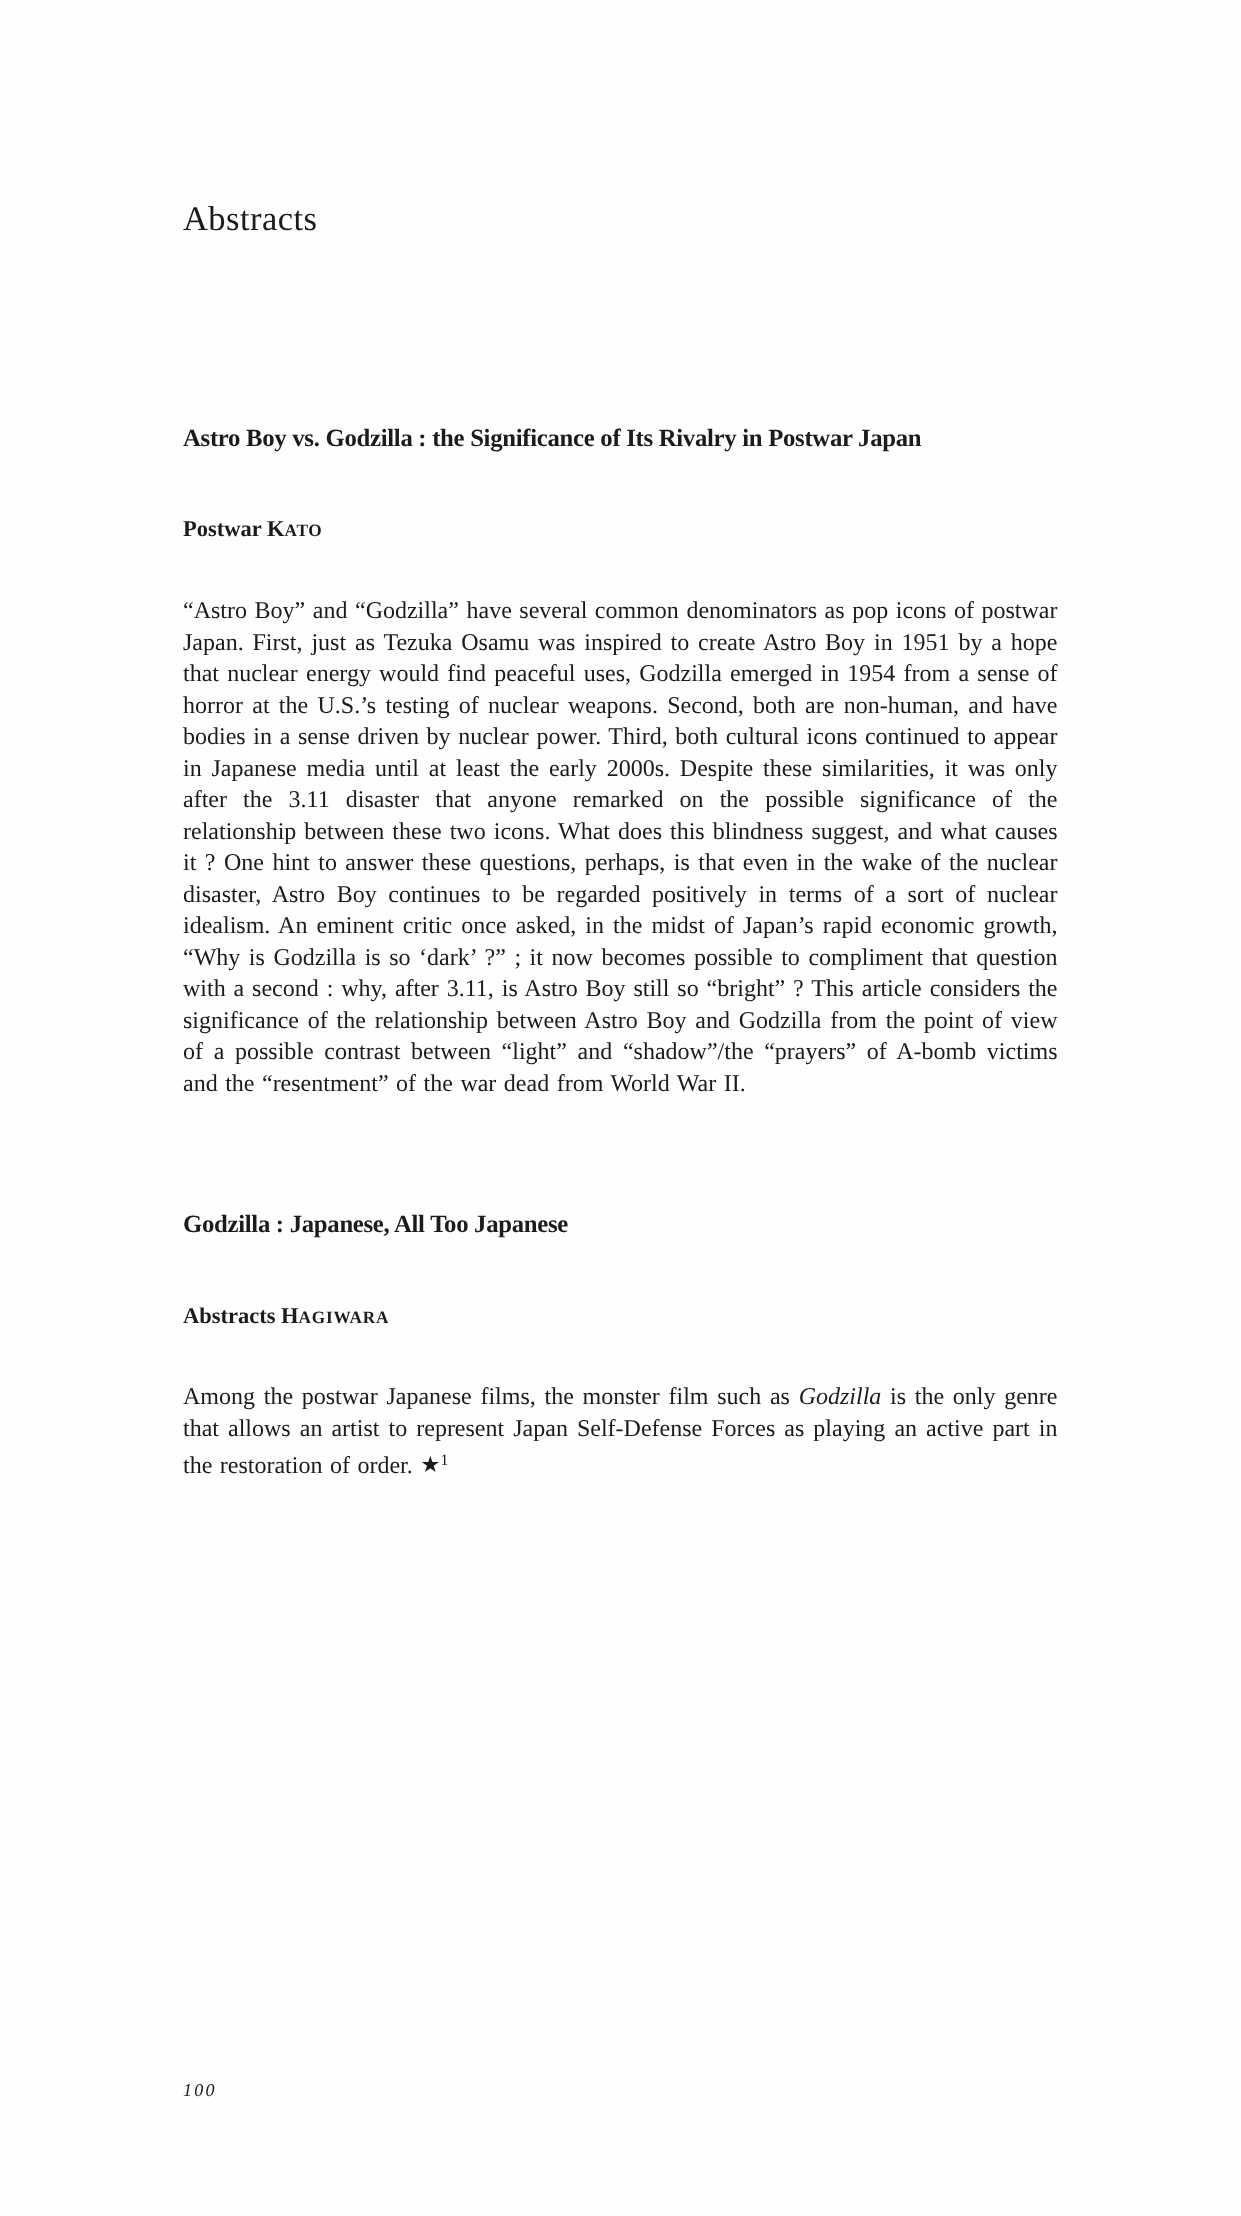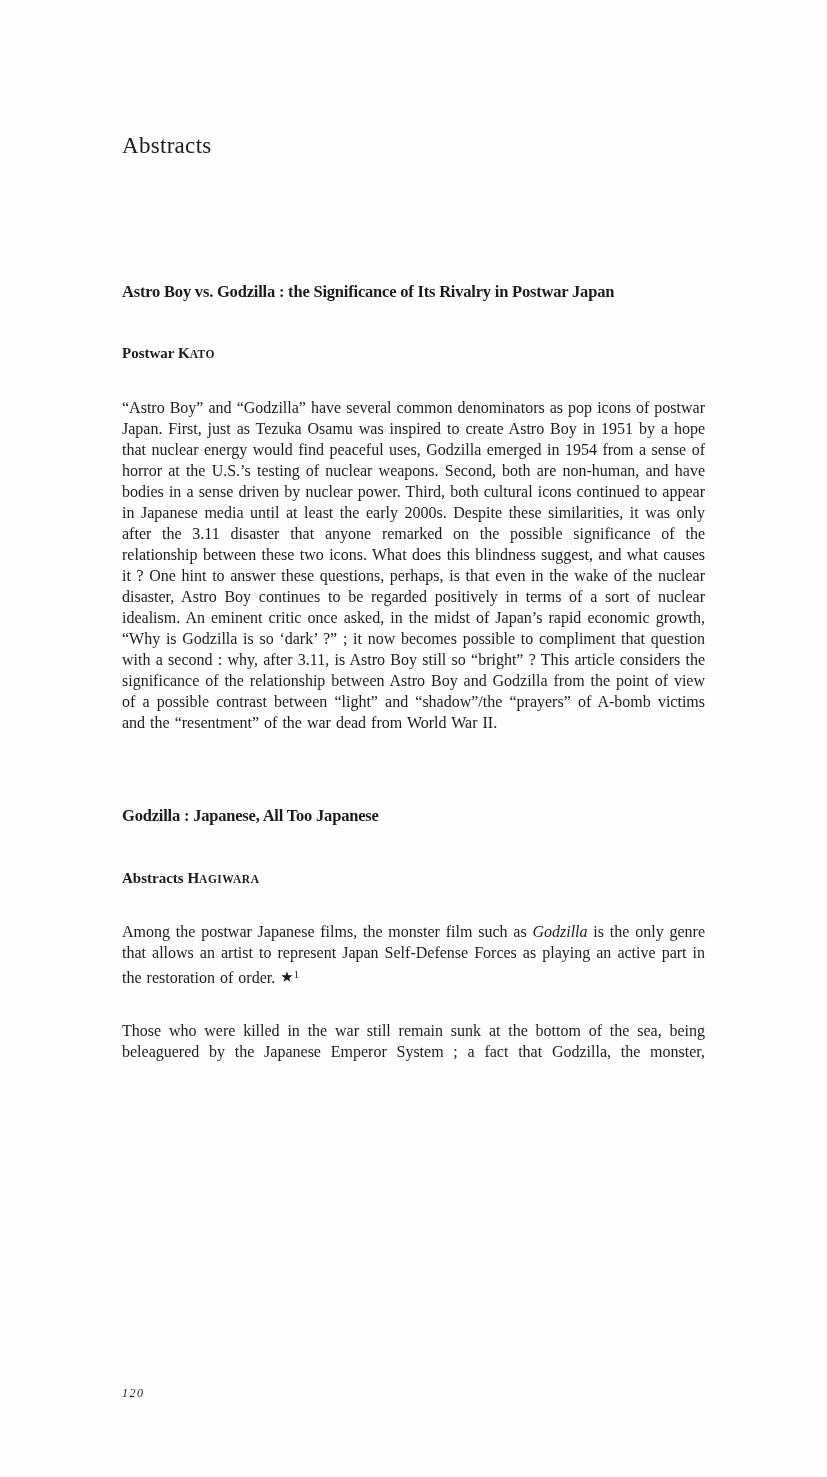--- a/index.html
+++ b/index.html
@@ -74,19 +74,18 @@
     <section>
       <h2 class="abstract-title">Astro Boy vs. Godzilla : the Significance of Its Rivalry in Postwar Japan</h2>
       <p class="author"><span>Postwar</span> <span><span>K</span><span class="sc">ATO</span></span></p>
       <p class="body-para">“Astro Boy” and “Godzilla” have several common denominators as pop icons of postwar Japan. First, just as Tezuka Osamu was inspired to create Astro Boy in 1951 by a hope that nuclear energy would find peaceful uses, Godzilla emerged in 1954 from a sense of horror at the U.S.’s testing of nuclear weapons. Second, both are non-human, and have bodies in a sense driven by nuclear power. Third, both cultural icons continued to appear in Japanese media until at least the early 2000s. Despite these similarities, it was only after the 3.11 disaster that anyone remarked on the possible significance of the relationship between these two icons. What does this blindness suggest, and what causes it ? One hint to answer these questions, perhaps, is that even in the wake of the nuclear disaster, Astro Boy continues to be regarded positively in terms of a sort of nuclear idealism. An eminent critic once asked, in the midst of Japan’s rapid economic growth, “Why is Godzilla is so ‘dark’ ?” ; it now becomes possible to compliment that question with a second : why, after 3.11, is Astro Boy still so “bright” ? This article considers the significance of the relationship between Astro Boy and Godzilla from the point of view of a possible contrast between “light” and “shadow”/the “prayers” of A-bomb victims and the “resentment” of the war dead from World War II.</p>
     </section>
 
     <section>
       <h2 class="abstract-title second">Godzilla : Japanese, All Too Japanese</h2>
       <p class="author"><span>Abstracts</span> <span><span>H</span><span class="sc">AGIWARA</span></span></p>
       <p class="body-para"><span>Among the postwar Japanese films, the monster film such as </span><span class="italic">Godzilla</span><span> is the only genre that allows an artist to represent Japan Self-Defense Forces as playing an active part in the restoration of order. </span><span class="fn-marker"><span class="star">★</span><sup>1</sup></span></p>
-      <p class="body-para follow justify-last">Those who were killed in the war still remain sunk at the bottom of the sea, being beleaguered by the Japanese Emperor System ; a fact that Godzilla, the monster,</p>
     </section>
 
   </div>
 
-  <div class="page-number">120</div>
+  <div class="page-number">100</div>
 </div>
 
 </body></html>

